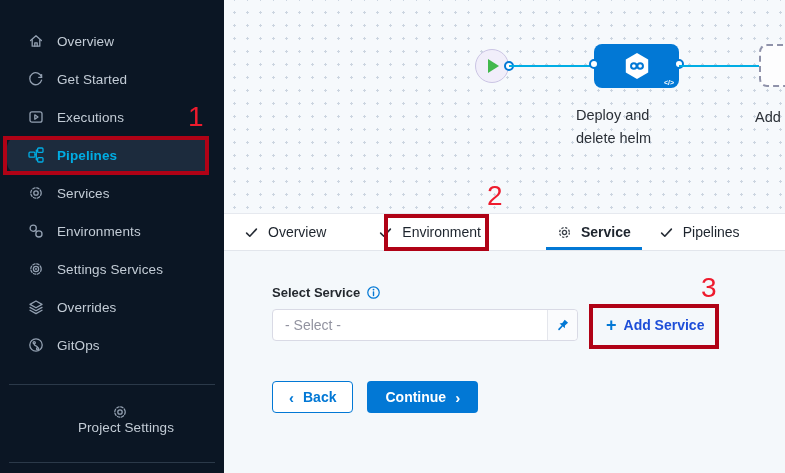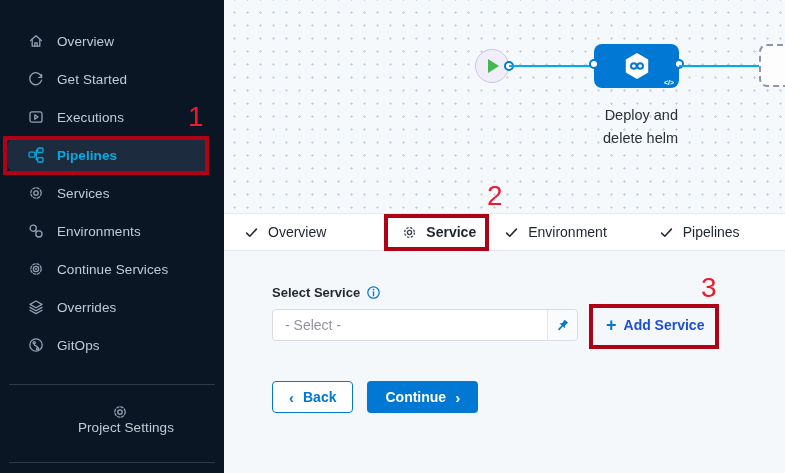--- a/index.html
+++ b/index.html
@@ -35,21 +35,21 @@
   .edge1 { left:285px; width:86px; }
   .edge2 { left:455px; width:80px; }
   .port { position:absolute; width:10px; height:10px; border-radius:50%; background:#fff;
     border:2px solid #0278d5; top:61px; }
   .stage-node { position:absolute; left:370px; top:44px; width:85px; height:44px;
     background:#0278d5; border-radius:8px; display:flex; align-items:center; justify-content:center; cursor:pointer; }
   .stage-node .port { top:15px; }
   .code-glyph { position:absolute; right:5px; bottom:2px; color:#fff; font-size:7px; font-weight:700; }
   .addstage-node { position:absolute; left:535px; top:44px; width:98px; height:43px; background:#fdfdfe;
     border:2px dashed #8f92aa; border-radius:8px; display:flex; align-items:center; justify-content:center; cursor:pointer; }
-  .node-label { position:absolute; font-size:14.5px; color:#2a2f36; text-align:right; line-height:23px; }
+  .node-label { position:absolute; font-size:14.5px; color:#2a2f36; text-align:left; line-height:23px; }
   .stage-label { left:352px; top:104px; width:102px; }
   .addstage-label { left:531px; top:106px; width:106px; }
 
   
   .tabbar { height:38px; background:#fff; border-top:1px solid #e6e9ef; border-bottom:1px solid #e2e6ec;
     display:flex; align-items:stretch; padding-left:20px; }
   .tab { position:relative; display:flex; align-items:center; gap:9px; margin-right:52px;
     font-size:14px; color:#1d242d; cursor:pointer; }
   .tab.active { font-weight:700; margin-left:24px; margin-right:28px; }
   .tab.active::after { content:""; position:absolute; left:-11px; right:-11px; bottom:0; height:3px; background:#0278d5; }
@@ -172,21 +172,21 @@
     <div class="side-item">
       <span class="ic">
         <svg viewBox="0 0 16 16" width="16" height="16">
             <g class="icstroke">
           <circle cx="8" cy="8" r="5.2" stroke-dasharray="2.4 1.7"></circle>
               <circle cx="8" cy="8" r="2.6"></circle>
               <circle cx="8" cy="8" r="0.4"></circle>
         </g>
           </svg>
       </span>
-      <span class="lbl">Continue Services</span>
+      <span class="lbl">Settings Services</span>
     </div>
 
     <div class="side-item">
       <span class="ic">
         <svg viewBox="0 0 16 16" width="16" height="16">
             <g class="icstroke">
           <path d="M2 5.4 L8 2 L14 5.4 L8 8.8 Z"></path>
               <path d="M2 8.4 L8 11.8 L14 8.4"></path>
               <path d="M2 11.2 L8 14.6 L14 11.2"></path>
         </g>
@@ -260,38 +260,38 @@
 
     <div class="tabbar">
       <div class="tab">
         <span class="tic">
           <svg viewBox="0 0 16 16" width="15" height="15">
               <path class="tabstroke" d="M2.8 8.6 L6.2 12 L13.2 4.4"></path>
             </svg>
         </span>
         <span>Overview</span>
       </div>
+      <div class="tab">
+        <span class="tic">
+          <svg viewBox="0 0 16 16" width="15" height="15">
+              <path class="tabstroke" d="M2.8 8.6 L6.2 12 L13.2 4.4"></path>
+            </svg>
+        </span>
+        <span>Environment</span>
+      </div>
       <div class="tab active">
         <span class="tic">
           <svg viewBox="0 0 16 16" width="15" height="15">
               <g fill="none" stroke="#3a4049" stroke-width="1.4">
             <circle cx="8" cy="8" r="5.2" stroke-dasharray="2.4 1.7"></circle>
                 <circle cx="8" cy="8" r="2.2"></circle>
           </g>
             </svg>
         </span>
         <span>Service</span>
-      </div>
-      <div class="tab">
-        <span class="tic">
-          <svg viewBox="0 0 16 16" width="15" height="15">
-              <path class="tabstroke" d="M2.8 8.6 L6.2 12 L13.2 4.4"></path>
-            </svg>
-        </span>
-        <span>Environment</span>
       </div>
       <div class="tab">
         <span class="tic">
           <svg viewBox="0 0 16 16" width="15" height="15">
               <path class="tabstroke" d="M2.8 8.6 L6.2 12 L13.2 4.4"></path>
             </svg>
         </span>
         <span>Pipelines</span>
       </div>
     </div>

